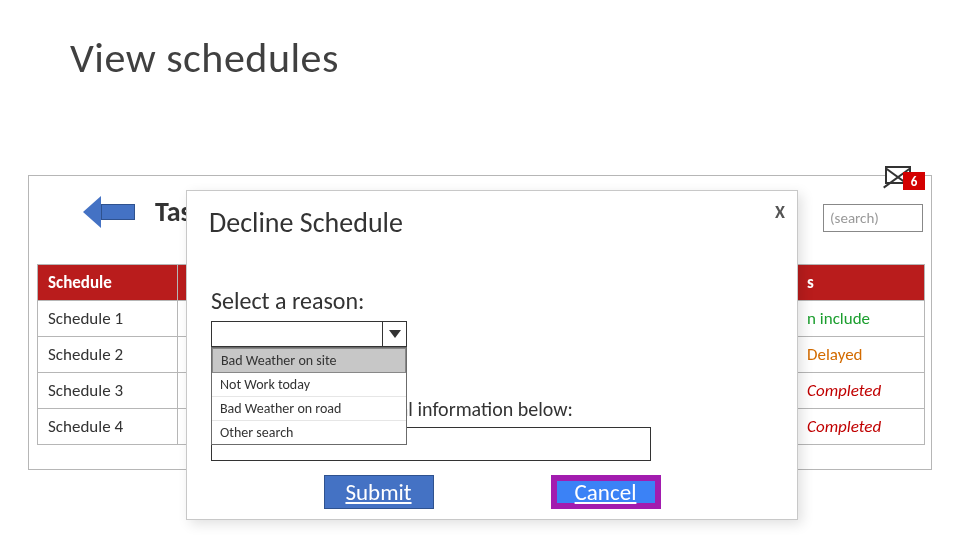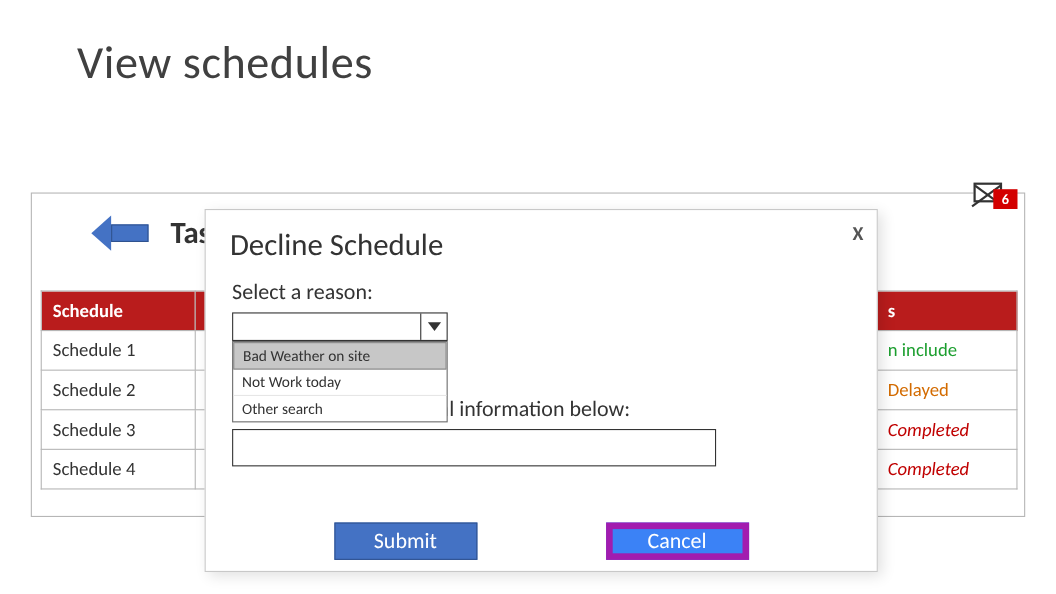--- a/index.html
+++ b/index.html
@@ -21,34 +21,34 @@
   .table th, .table td { border: 1px solid #b6b6b6; padding: 7px 10px; font-size: 17px; text-align: left; }
   .table th { background: #b91c1c; color: #fff; font-weight: 600; }
   .table td { background: #fff; }
   .status-ip { color: #1b9e2e; }
   .status-dl { color: #d36b00; }
   .status-cp { color: #c00000; font-style: italic; }
   
   .modal { position: absolute; left: 186px; top: 190px; width: 612px; height: 330px; background: #fff; border: 1px solid #c8c8c8; box-shadow: 4px 4px 12px rgba(0,0,0,0.12); }
   .modal-title { font-size: 28px; font-weight: 400; color: #333; padding: 14px 22px 10px 22px; }
   .modal-close { position: absolute; right: 12px; top: 10px; font-size: 18px; font-weight: 600; color: #555; cursor: pointer; }
-  .modal-label { font-size: 20px; color: #333; padding: 4px 20px 6px 24px; }
+  .modal-label { font-size: 24px; color: #333; padding: 4px 20px 6px 24px; margin-top: 32px; }
   .dropdown { position: relative; margin: 0 0 0 24px; width: 196px; }
   .dd-box { width: 196px; height: 26px; border: 1px solid #333; background: #fff; position: relative; }
   .dd-btn { position: absolute; right: 0; top: 0; width: 24px; height: 24px; border-left: 1px solid #333; display: flex; align-items: center; justify-content: center; }
   .dd-btn .tri { width: 0; height: 0; border-left: 6px solid transparent; border-right: 6px solid transparent; border-top: 8px solid #333; }
   .dd-list { position: absolute; left: 0; top: 26px; width: 196px; border: 1px solid #6b6b6b; background: #fff; z-index: 5; }
   .dd-item { padding: 3px 8px; font-size: 14px; color: #333; border-bottom: 1px solid #e6e6e6; }
   .dd-item:last-child { border-bottom: none; }
   .dd-item.sel { background: #c7c7c7; border: 1px solid #888; }
   .additional { margin: 50px 24px 0 24px; }
   .addl-label { font-size: 20px; color: #333; margin-bottom: 6px; }
   .addl-input { width: 440px; height: 34px; border: 1px solid #333; background: #fff; padding: 4px 6px; font-size: 15px; }
   .modal-actions { position: absolute; left: 0; bottom: 10px; width: 100%; display: flex; justify-content: center; gap: 80px; }
-  .btn { width: 130px; height: 34px; color: #fff; font-size: 20px; display: flex; align-items: center; justify-content: center; cursor: pointer; }
+  .btn { width: 110px; height: 34px; color: #fff; font-size: 23px; display: flex; align-items: center; justify-content: center; cursor: pointer; text-decoration: underline; }
   .btn-submit { background: #4472c4; border: 1px solid #2f528f; }
   .btn-cancel { background: #3b82f6; border: 6px solid #a21caf; margin-left: 37px; }
 </style>
 </head>
 <body>
 
 <div class="page-title">View schedules</div>
 
 <div class="panel">
   <div class="panel-header">
@@ -60,20 +60,23 @@
   </div>
 
   <div class="envelope-badge">
     <div class="env-icon">
       <div class="env-diag1"></div>
         <div class="env-diag2"></div>
     </div>
     <div class="badge-count">6</div>
   </div>
 
+  <div class="search-box">
+    <span>(search)</span>
+  </div>
 
   <table class="table">
     <thead>
       <tr>
         <th style="width:140px">Schedule</th>
         <th style="width:620px"></th>
         <th style="width:128px">s</th>
       </tr>
     </thead>
     <tbody id="tbody">
@@ -108,20 +111,21 @@
 
   <div class="dropdown">
     <div class="dd-box">
       <div class="dd-btn">
           <div class="tri"></div>
         </div>
     </div>
     <div class="dd-list" id="ddlist">
         <div class="dd-item sel">Bad Weather on site</div>
         <div class="dd-item">Not Work today</div>
+        <div class="dd-item">Bad Weather on road</div>
         <div class="dd-item">Other search</div>
       </div>
   </div>
 
   <div class="additional">
     <div class="addl-label">Please include additional information below:</div>
     <input class="addl-input" type="text" style="">
   </div>
 
   <div class="modal-actions">

